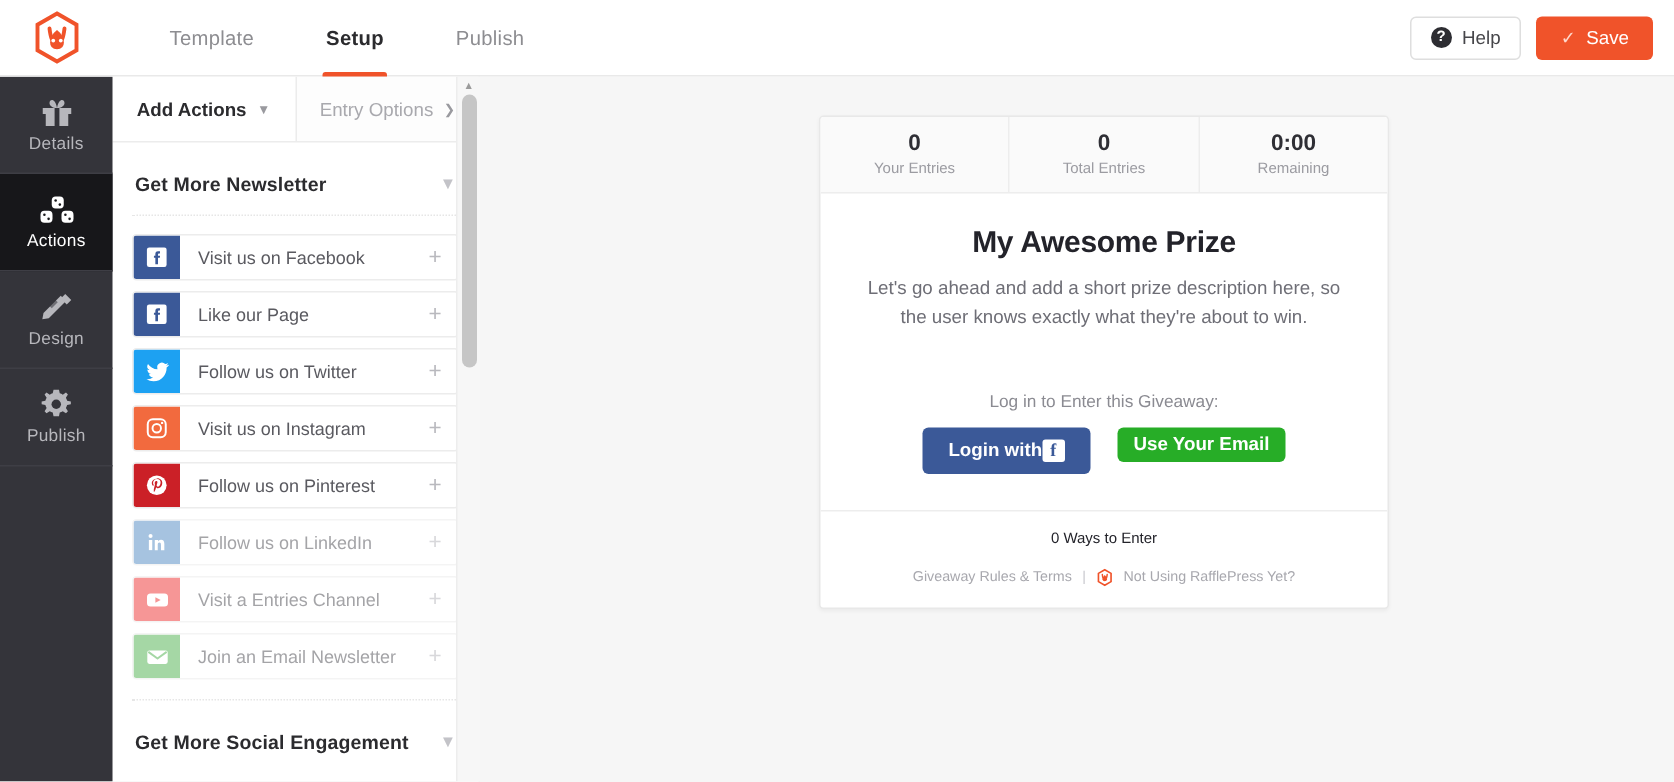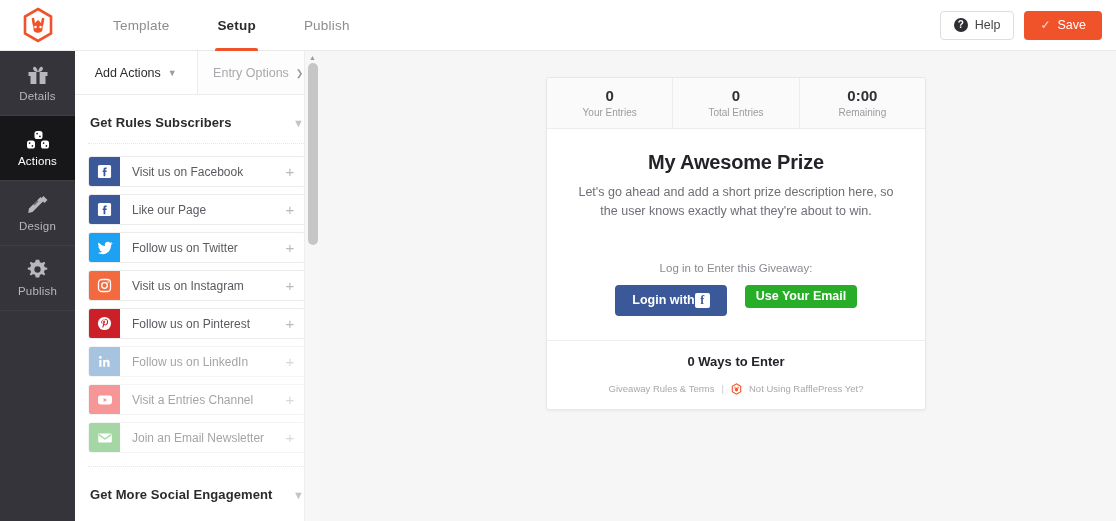--- a/index.html
+++ b/index.html
@@ -70,21 +70,21 @@
   
   .panel {
     position:absolute; top:51px; left:75px; width:245px; height:470px;
     background:#ffffff; border-right:1px solid #e4e4e4; z-index:10;
   }
   .panel-tabs { display:flex; height:44px; border-bottom:1px solid #ececec; }
   .ptab {
     flex:1; display:flex; align-items:center; justify-content:center; gap:7px;
     font-size:12.5px; color:#a9a9ae; cursor:pointer; background:#fdfdfd;
   }
-  .ptab.active { color:#2b2b2e; font-weight:400; background:#ffffff; }
+  .ptab.active { color:#2b2b2e; font-weight:700; background:#ffffff; }
   .ptab:first-child { border-right:1px solid #ececec; }
   .caret { font-size:9px; color:#9a9a9f; }
 
   .panel-body {
     height:426px; overflow:hidden; position:relative; padding:0 13px;
   }
   .section-head {
     display:flex; align-items:center; justify-content:space-between;
     padding:20px 2px 13px 2px; border-bottom:1px dotted #e6e6e6;
   }
@@ -168,21 +168,21 @@
     font-size:12px; font-weight:bold; display:flex; align-items:center;
     justify-content:center; font-family:"Liberation Serif", serif; line-height:1;
   }
   .btn-email {
     display:flex; align-items:center; justify-content:center;
     width:112px; height:23px; border-radius:4px; background:#27ad27;
     color:#fff; font-size:12.5px; font-weight:600; cursor:pointer; border:none;
   }
 
   .card-foot { border-top:1px solid #ededed; padding:13px 0 14px 0; text-align:center; }
-  .ways { font-size:13px; font-weight:bold; color:#23232a; }
+  .ways { font-size:10px; font-weight:normal; color:#23232a; }
   .foot-links {
     margin-top:14px; display:flex; align-items:center; justify-content:center; gap:7px;
     font-size:9.5px; color:#a8a8ae;
   }
   .foot-links .lnk { cursor:pointer; }
   .foot-sep { color:#c8c8ce; }
 </style>
 </head>
 <body>
 
@@ -278,21 +278,21 @@
       </div>
       <div class="ptab">
         <span>Entry Options</span>
         <span class="caret">❯</span>
       </div>
     </div>
 
     <div class="panel-body">
 
       <div class="section-head">
-        <span class="section-title">Get Rules Subscribers</span>
+        <span class="section-title">Get More Newsletter</span>
         <span class="chev">▼</span>
       </div>
 
       <div class="action-list">
 
         <div class="action-row">
           <div class="action-icon" style="background:#3b5998">
             <svg width="15" height="15" viewBox="0 0 16 16">
                 <rect x="1" y="1" width="14" height="14" rx="1.6" fill="#fff"></rect>
                 <path d="M10.2 8.4H8.9V13H7V8.4H6V6.9h1V5.8c0-1.2.5-2 1.9-2h1.4v1.6H9.5c-.4 0-.6.2-.6.6v.9h1.5z" fill="#3b5998"></path>

